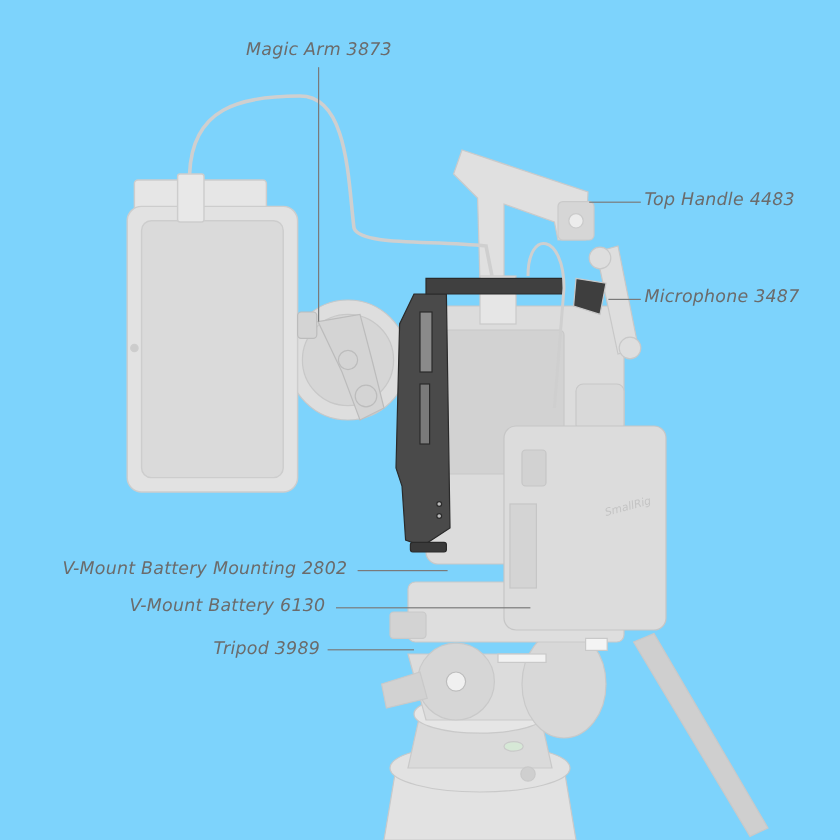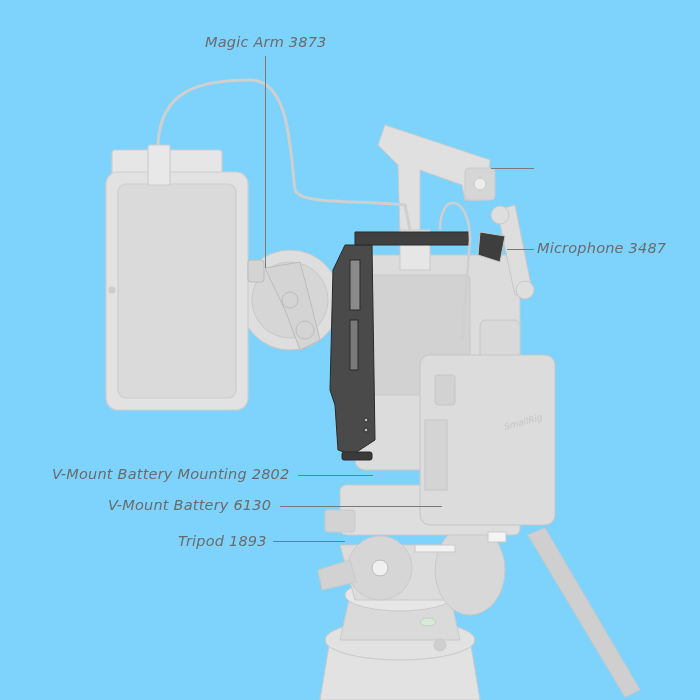--- a/index.html
+++ b/index.html
@@ -90,27 +90,28 @@
       <rect x="248" y="260" width="16" height="22" rx="3"></rect>
       <path d="M265 268 L300 262 L310 300 L320 340 L300 350 L285 310 Z"></path>
       <circle cx="305" cy="330" r="9"></circle>
       <circle cx="290" cy="300" r="8"></circle>
     </g>
   </svg>
 
   <div class="label" style="left:205px; top:34px;">Magic Arm 3873</div>
   <div class="line" style="left:265px; top:56px; width:1px; height:212px;"></div>
 
+  <div class="label" style="left:537px; top:159px;">Top Handle 4483</div>
   <div class="line" style="left:491px; top:168px; width:43px; height:1px;"></div>
 
   <div class="label" style="left:537px; top:240px;">Microphone 3487</div>
   <div class="line" style="left:507px; top:249px; width:27px; height:1px;"></div>
 
   <div class="label" style="left:52px; top:466px;">V-Mount Battery Mounting 2802</div>
   <div class="line" style="left:298px; top:475px; width:75px; height:1px;"></div>
 
   <div class="label" style="left:108px; top:497px;">V-Mount Battery 6130</div>
   <div class="line" style="left:280px; top:506px; width:162px; height:1px;"></div>
 
-  <div class="label" style="left:178px; top:533px;">Tripod 1893</div>
+  <div class="label" style="left:178px; top:533px;">Tripod 3989</div>
   <div class="line" style="left:273px; top:541px; width:72px; height:1px;"></div>
 
 </div>
 
 </body></html>

